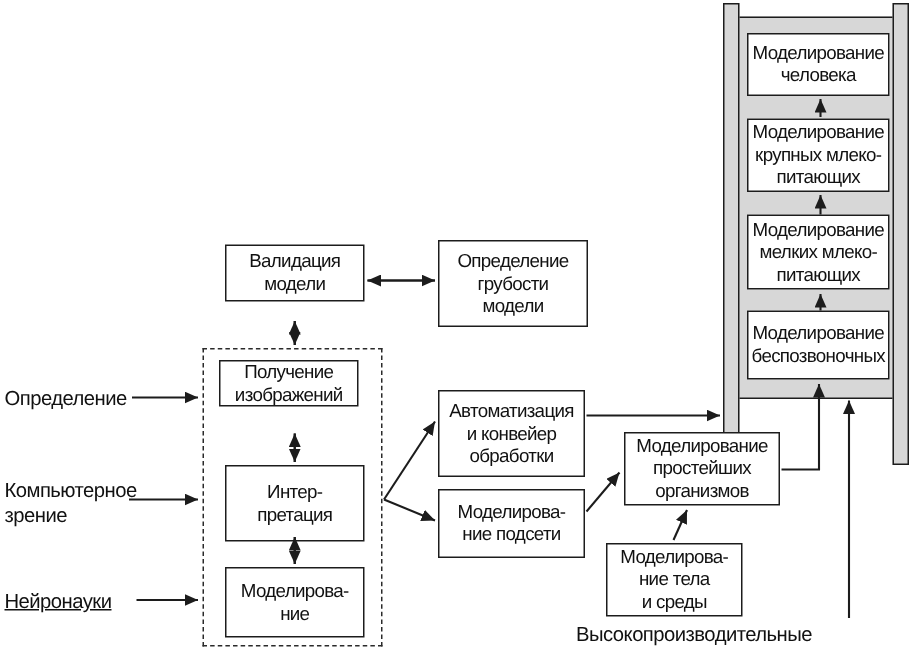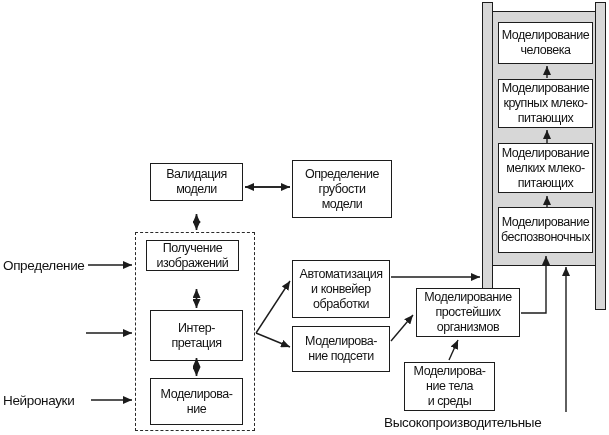--- a/index.html
+++ b/index.html
@@ -86,22 +86,24 @@
 
   <div class="box" style="left:498px;top:143px;width:95px;height:50px;">Моделирование
 мелких млеко-
 питающих</div>
 
   <div class="box" style="left:498px;top:207px;width:95px;height:46px;">Моделирование
 беспозвоночных</div>
 
   <div class="flabel" style="left:3px;top:257px;">Определение</div>
 
+  <div class="flabel" style="left:3px;top:318px;">Компьютерное
+зрение</div>
 
-  <div class="flabel" style="left:3px;top:392px;">Нейронауки</div>
+  <div class="flabel" style="left:3px;top:392px;text-decoration:underline;">Нейронауки</div>
 
   <div class="flabel" style="left:384px;top:414px;width:224px;">Высокопроизводительные вычисления</div>
 
   <svg class="wires" width="609" height="435" viewBox="0 0 609 435">
     <defs>
       <marker id="ah" viewBox="0 0 9 8" refX="9" refY="4" markerWidth="9" markerHeight="8" markerUnits="userSpaceOnUse" orient="auto">
         <path d="M0,0 L9,4 L0,8 z" fill="#1c1c1c"></path>
       </marker>
     </defs>
 

